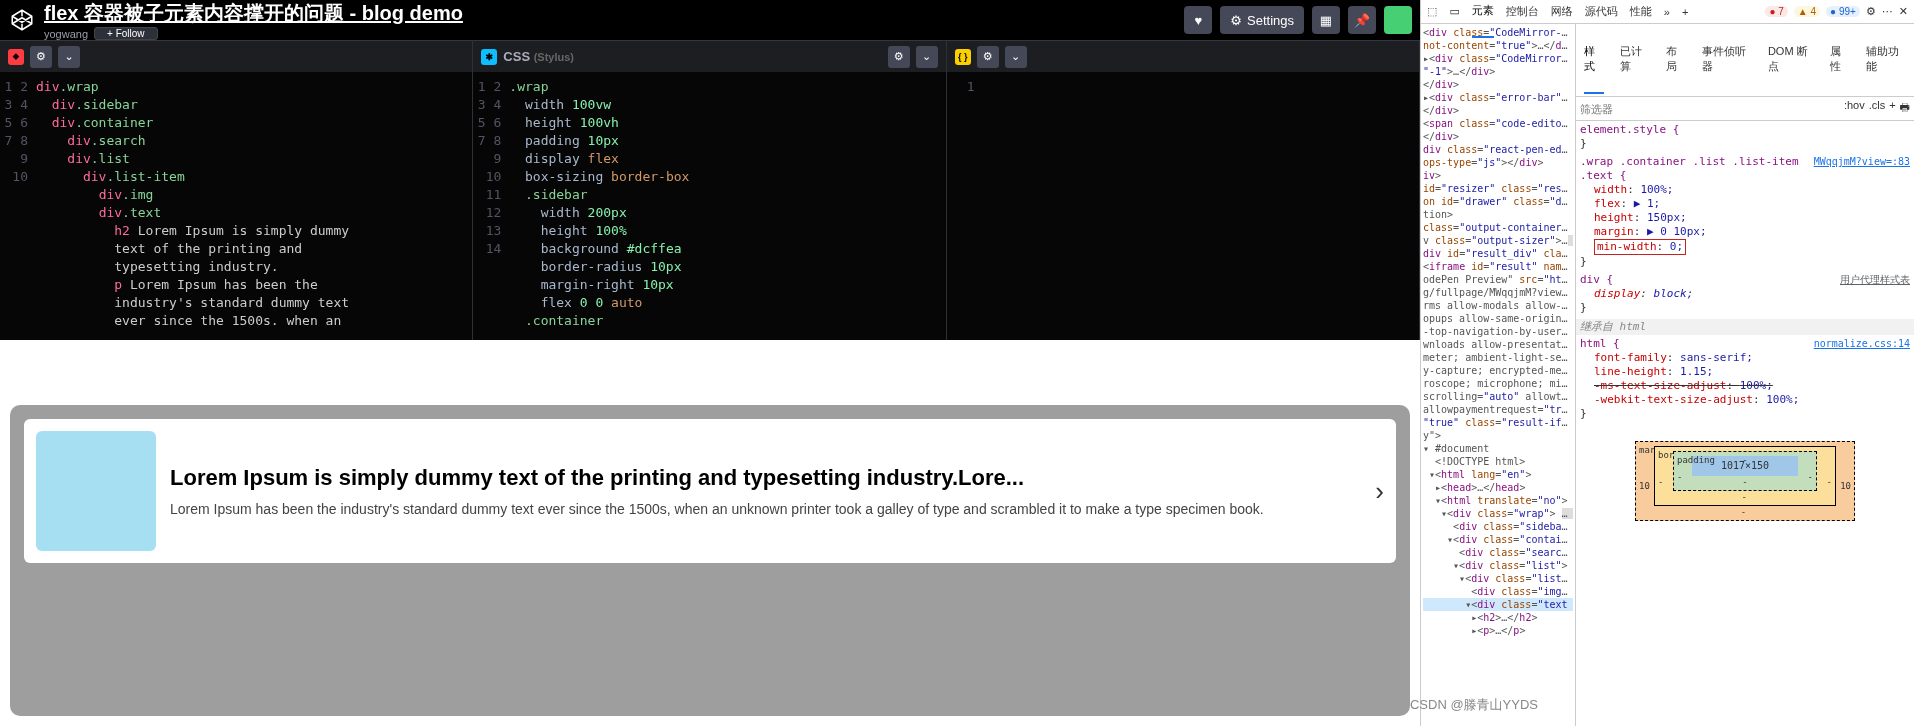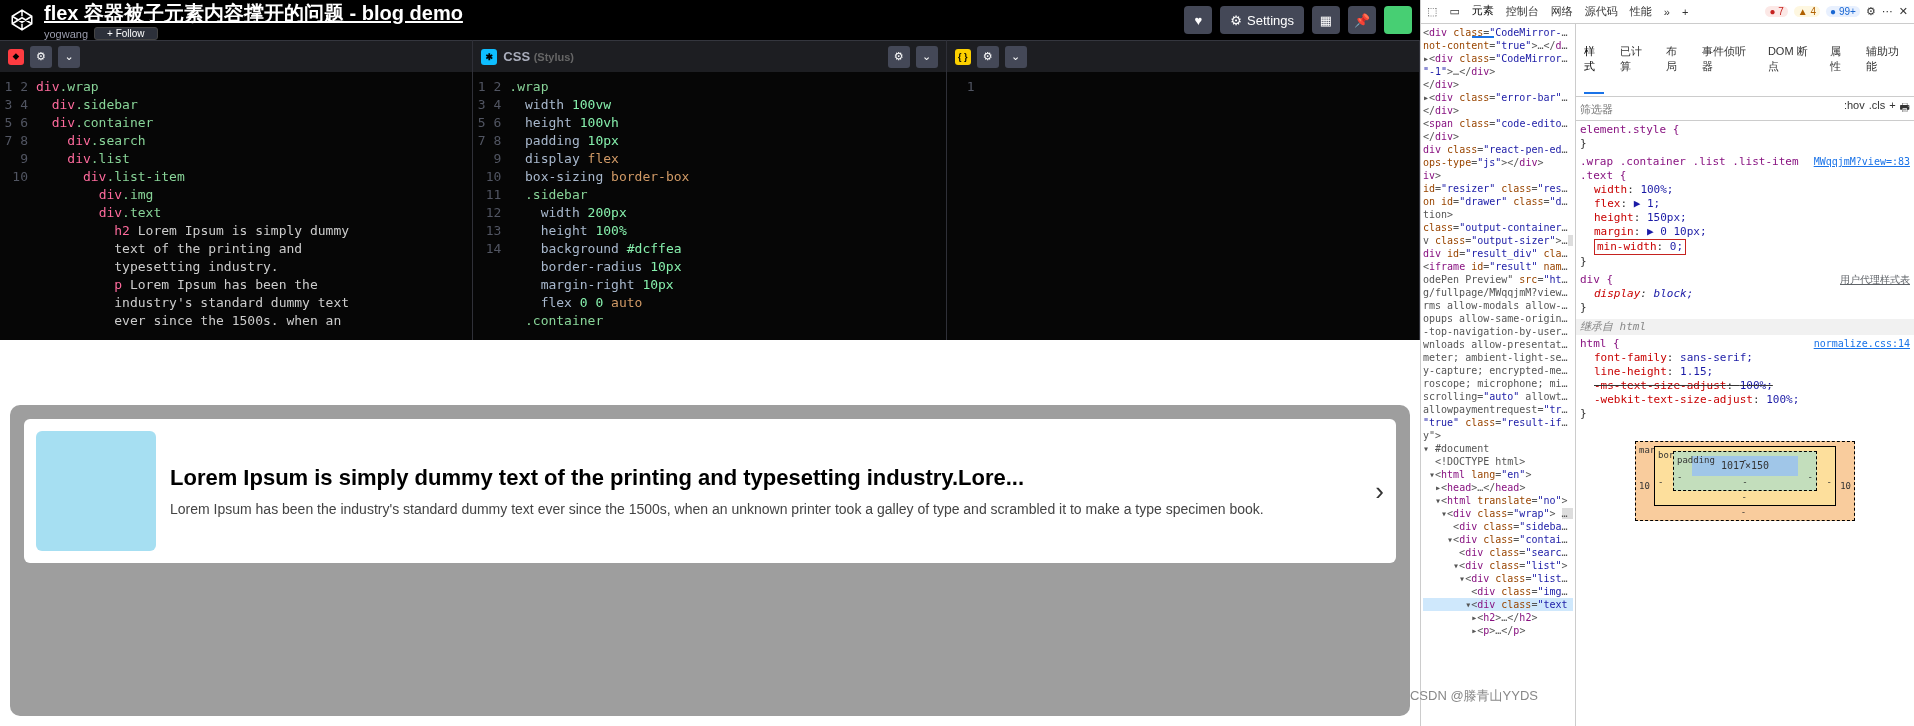--- a/index.html
+++ b/index.html
@@ -81,21 +81,21 @@
 .bm .lbl { position: absolute; top: 1px; left: 3px; font-size: 9px; }
 .bm-margin { background: #f9cc9d; }
 .bm-border { background: #fddf9c; border-style: solid; }
 .bm-padding { background: #c3debc; }
 .bm-content { background: #a0c6e8; padding: 3px 12px; }
 .bm-num { position: absolute; font-size: 9px; }
 .bm-l { left: 3px; top: 48%; }
 .bm-r { right: 3px; top: 48%; }
 .bm-t { left: 48%; top: 1px; }
 .bm-b { left: 48%; bottom: 1px; }
-.watermark { position: fixed; right: 376px; bottom: 21px; color: #888; font-size: 13px; }
+.watermark { position: fixed; right: 376px; bottom: 12px; color: #888; font-size: 13px; }
 </style>
 </head>
 <body>
 
 <div class="ws">
   <div class="header">
     <div class="logo">
       <svg width="24" height="24" viewBox="0 0 32 32" fill="none" stroke="#fff" stroke-width="2">
           <path d="M3 11 16 3l13 8v10L16 29 3 21zM3 11l13 8 13-8M3 21l13-8 13 8M16 3v8M16 21v8"></path>
         </svg>

